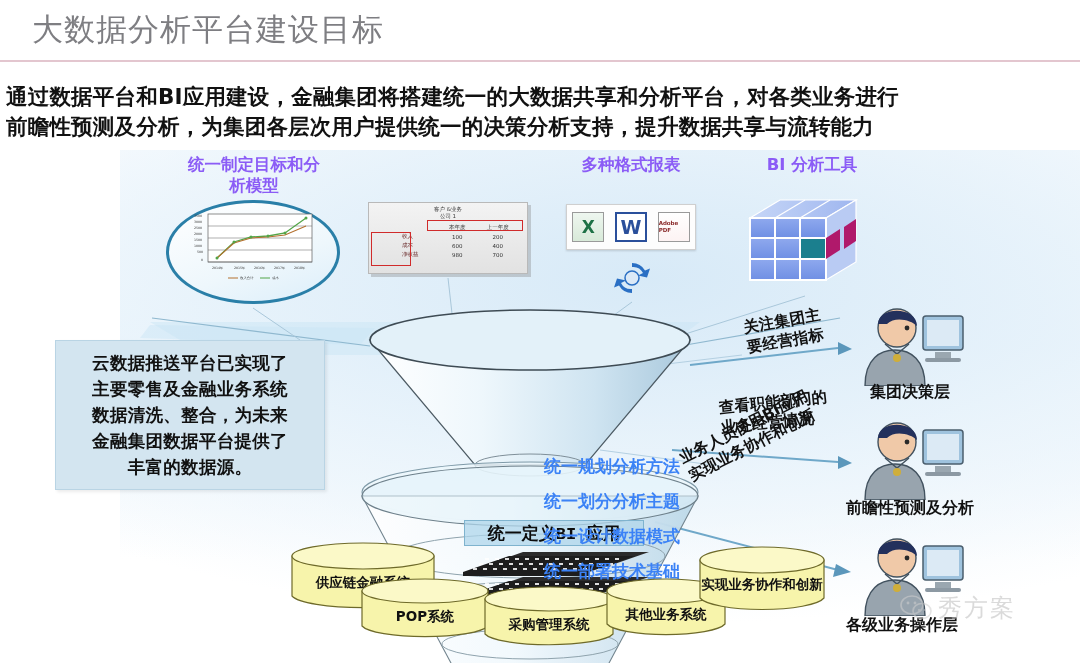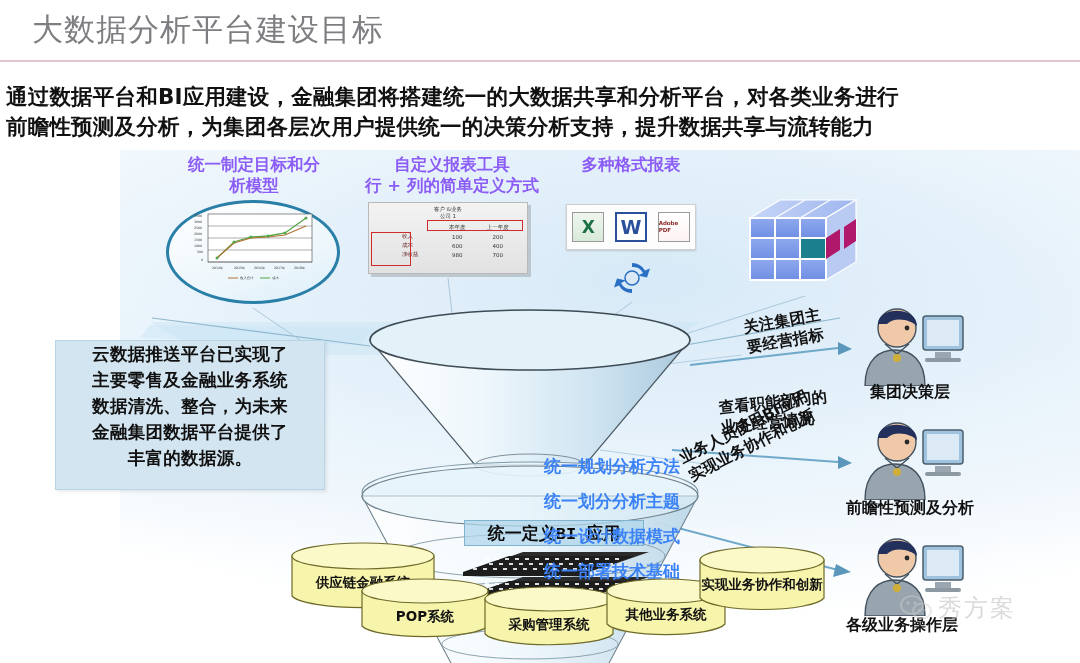--- a/index.html
+++ b/index.html
@@ -116,21 +116,21 @@
   
   .cube { position: absolute; left: 744px; top: 46px; width: 122px; height: 96px; }
 
   
   .feedlines { position: absolute; left: 0; top: 0; width: 1080px; height: 513px; }
 
   
   .bluebox {
     position: absolute; left: 55px; top: 190px; width: 270px; height: 150px;
     background: #d3e5f0; border: 1px solid #b9d4e4;
-    display: flex; align-items: flex-start; justify-content: center;
+    display: flex; align-items: center; justify-content: center;
     box-shadow: 2px 2px 3px rgba(0,0,0,.08);
   }
   .bluebox-txt {
     font-size: 17.5px; line-height: 26px; color: #111; font-weight: 600;
     text-align: center; letter-spacing: .3px;
   }
   .bluebox-txt span { display: block; }
 
   
   .funnel { position: absolute; left: 330px; top: 150px; width: 400px; height: 420px; }
@@ -265,24 +265,20 @@
           <line x1="42" y1="66" x2="52" y2="66" stroke="#b4702e"></line>
           <line x1="74" y1="66" x2="84" y2="66" stroke="#53a548"></line>
         </g>
         <g fill="#3a3a3a" font-size="3.4" font-family="DejaVu Sans, sans-serif">
           <text x="54" y="67.4">收入合计</text>
             <text x="86" y="67.4">成本</text>
         </g>
       </svg>
     </div>
 
-    <div class="toplabel" style="left:352px; top:4px; width:200px;">
-      <div>自定义报表工具</div>
-      <div>行 + 列的简单定义方式</div>
-    </div>
     <div class="report">
       <div class="report-title">
         <div>客户 &amp;业务</div>
         <div>公司 1</div>
       </div>
       <table class="report-tbl">
         <tbody>
             <tr>
           <td class="rowhd"></td>
           <td>本年度</td>
@@ -318,20 +314,23 @@
       <div class="oicon pdf">Adobe PDF</div>
     </div>
     <div class="refresh">
       <svg width="40" height="40" viewBox="0 0 40 40">
         <path d="M20 5 a15 15 0 0 1 13 7.5 l5 -2 -3 9 -9 -2 5 -2.5 A11 11 0 0 0 20 9 Z" fill="#2a6fc4"></path>
         <path d="M20 35 a15 15 0 0 1 -13 -7.5 l-5 2 3 -9 9 2 -5 2.5 A11 11 0 0 0 20 31 Z" fill="#2a6fc4"></path>
         <circle cx="20" cy="20" r="7" fill="#dbe9f7" stroke="#2a6fc4" stroke-width="1.5"></circle>
       </svg>
     </div>
 
+    <div class="toplabel" style="left:742px; top:4px; width:140px;">
+      <div>BI 分析工具</div>
+    </div>
     <div class="cube">
       <svg width="122" height="96" viewBox="0 0 122 96">
         <defs>
           <linearGradient id="cf" x1="0" y1="0" x2="0" y2="1">
             <stop offset="0%" stop-color="#8fa9ee"></stop>
               <stop offset="100%" stop-color="#6f8fe4"></stop>
           </linearGradient>
           <linearGradient id="ct" x1="0" y1="0" x2="1" y2="0">
             <stop offset="0%" stop-color="#c6d6f7"></stop>
               <stop offset="100%" stop-color="#9fb6ef"></stop>

